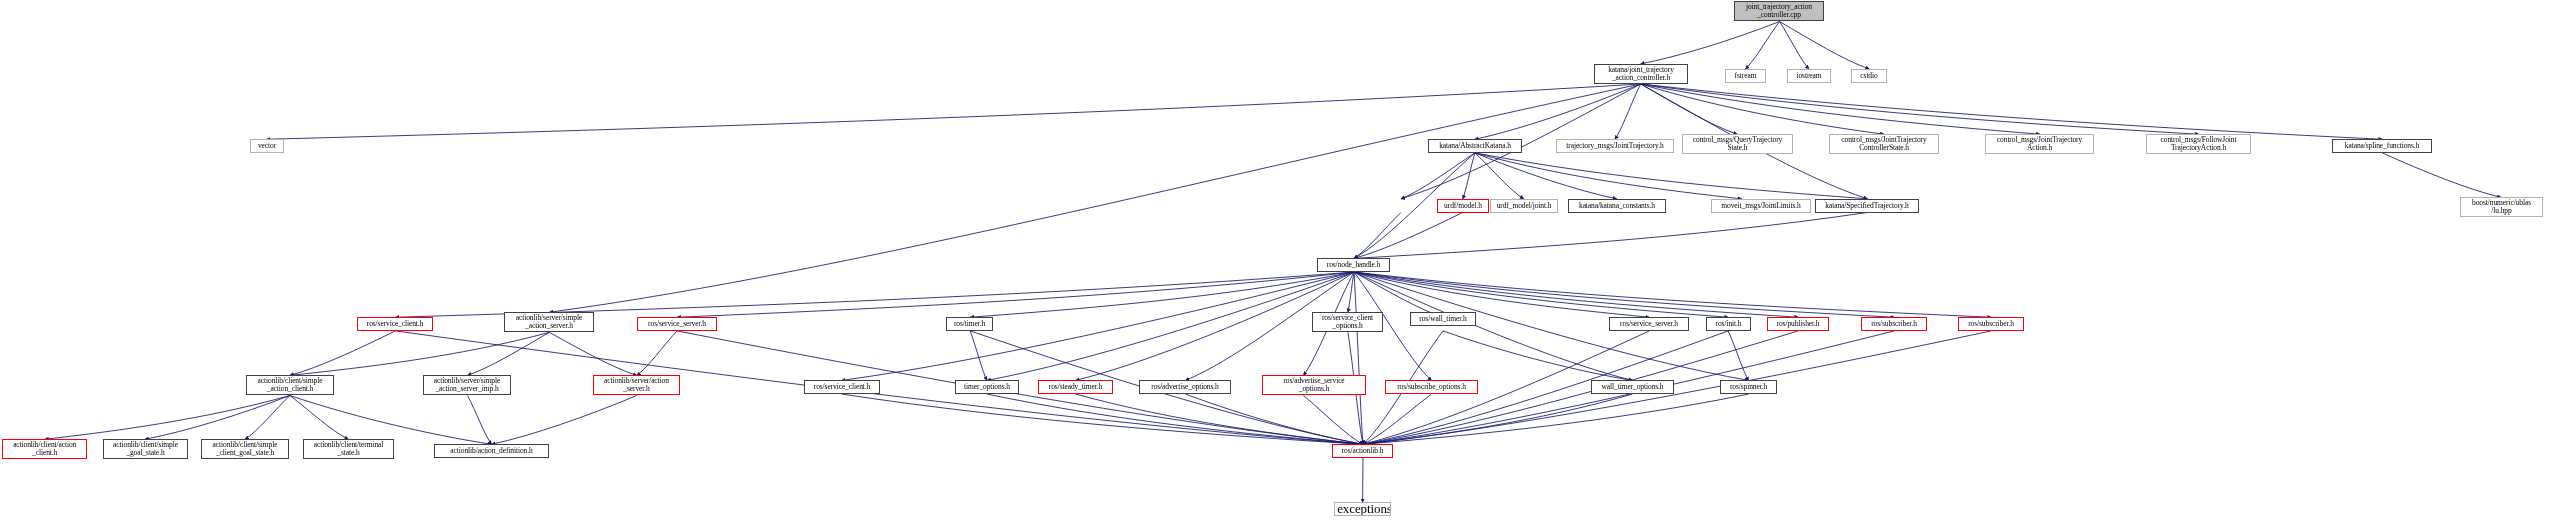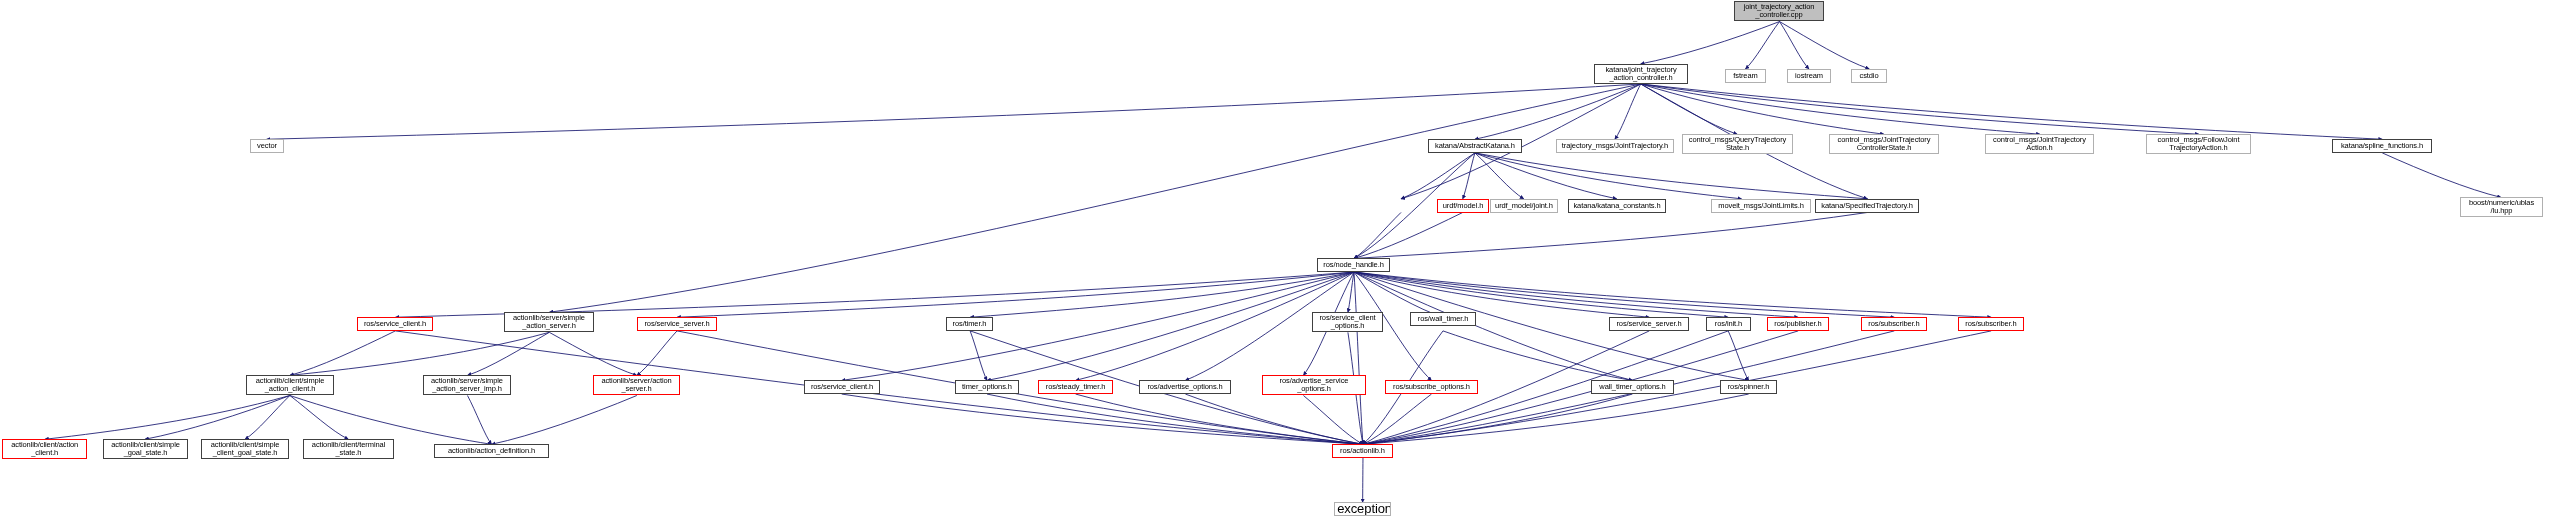--- a/index.html
+++ b/index.html
@@ -5,21 +5,21 @@
   html, body {
     margin: 0;
     padding: 0;
     background: #ffffff;
   }
   #graph {
     position: relative;
     width: 2576px;
     height: 529px;
     background: #ffffff;
-    font-family: Liberation Sans, sans-serif;
+    font-family: Liberation Serif, serif;
     overflow: hidden;
   }
   #edges {
     position: absolute;
     left: 0;
     top: 0;
     width: 2576px;
     height: 529px;
     pointer-events: none;
   }

